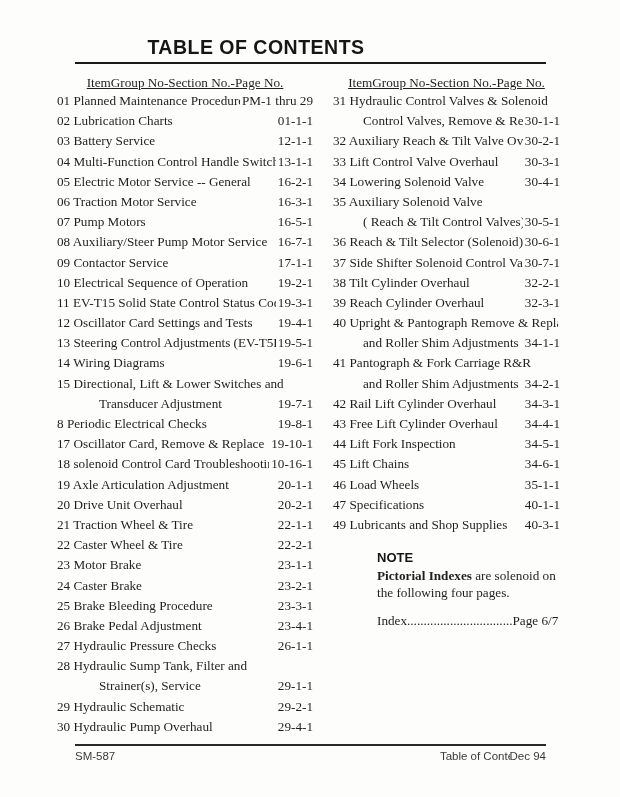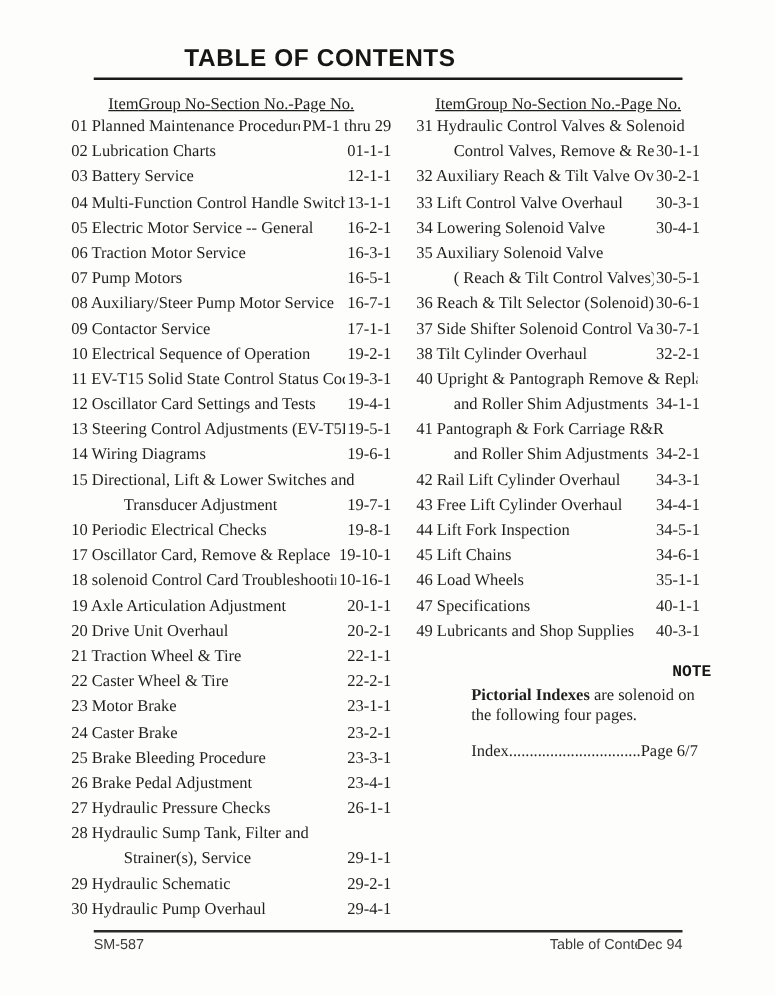--- a/index.html
+++ b/index.html
@@ -51,22 +51,22 @@
   .toc-row.indent { padding-left: 42px; }
   .col-right .toc-row.indent { padding-left: 30px; }
   .toc-text { overflow: hidden; }
   .toc-page { padding-left: 2px; }
   .note {
     margin-top: 13px;
     margin-left: 44px;
     width: 192px;
   }
   .note-heading {
-    text-align: right;
-    font-family: Liberation Mono, monospace;
+    text-align: left;
+    font-family: Liberation Sans, sans-serif;
     font-weight: bold;
     font-size: 13px;
     margin-bottom: 3px;
     color: #161616;
   }
   .note-body { font-size: 13.2px; line-height: 16.5px; }
   .note-body b { font-weight: bold; }
   .note-index { margin-top: 12px; font-size: 13.2px; }
   .footer-rule {
     position: absolute;
@@ -155,21 +155,21 @@
       </div>
       <div class="toc-row">
         <span class="toc-text">15 Directional, Lift &amp; Lower Switches and</span>
         <span class="toc-page"></span>
       </div>
       <div class="toc-row indent">
         <span class="toc-text">Transducer Adjustment</span>
         <span class="toc-page">19-7-1</span>
       </div>
       <div class="toc-row">
-        <span class="toc-text">10 Periodic Electrical Checks</span>
+        <span class="toc-text">8 Periodic Electrical Checks</span>
         <span class="toc-page">19-8-1</span>
       </div>
       <div class="toc-row">
         <span class="toc-text">17 Oscillator Card, Remove &amp; Replace</span>
         <span class="toc-page">19-10-1</span>
       </div>
       <div class="toc-row">
         <span class="toc-text">18 solenoid Control Card Troubleshooting</span>
         <span class="toc-page">10-16-1</span>
       </div>
@@ -268,20 +268,24 @@
       </div>
       <div class="toc-row">
         <span class="toc-text">37 Side Shifter Solenoid Control Valve</span>
         <span class="toc-page">30-7-1</span>
       </div>
       <div class="toc-row">
         <span class="toc-text">38 Tilt Cylinder Overhaul</span>
         <span class="toc-page">32-2-1</span>
       </div>
       <div class="toc-row">
+        <span class="toc-text">39 Reach Cylinder Overhaul</span>
+        <span class="toc-page">32-3-1</span>
+      </div>
+      <div class="toc-row">
         <span class="toc-text">40 Upright &amp; Pantograph Remove &amp; Replace</span>
         <span class="toc-page"></span>
       </div>
       <div class="toc-row indent">
         <span class="toc-text">and Roller Shim Adjustments</span>
         <span class="toc-page">34-1-1</span>
       </div>
       <div class="toc-row">
         <span class="toc-text">41 Pantograph &amp; Fork Carriage R&amp;R</span>
         <span class="toc-page"></span>

